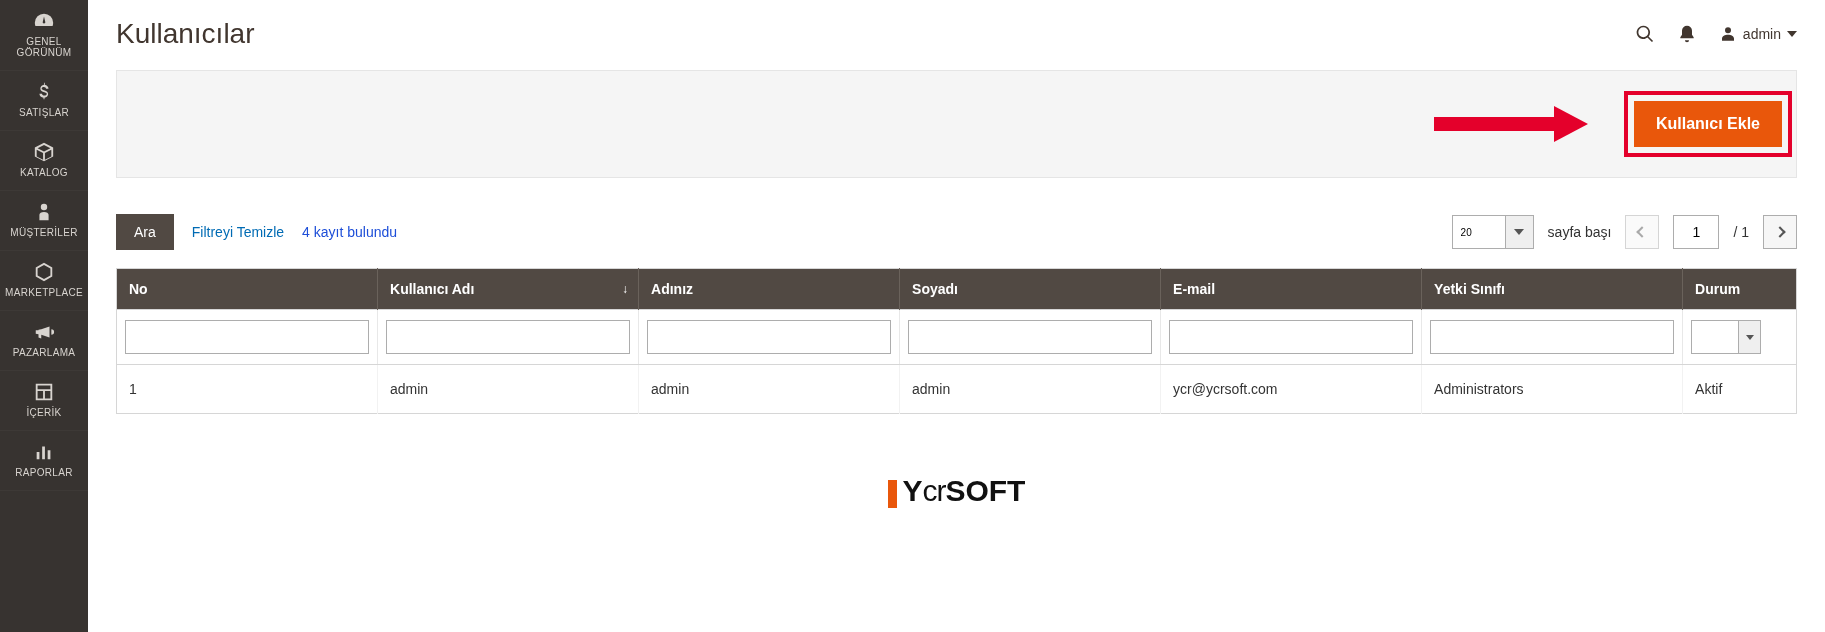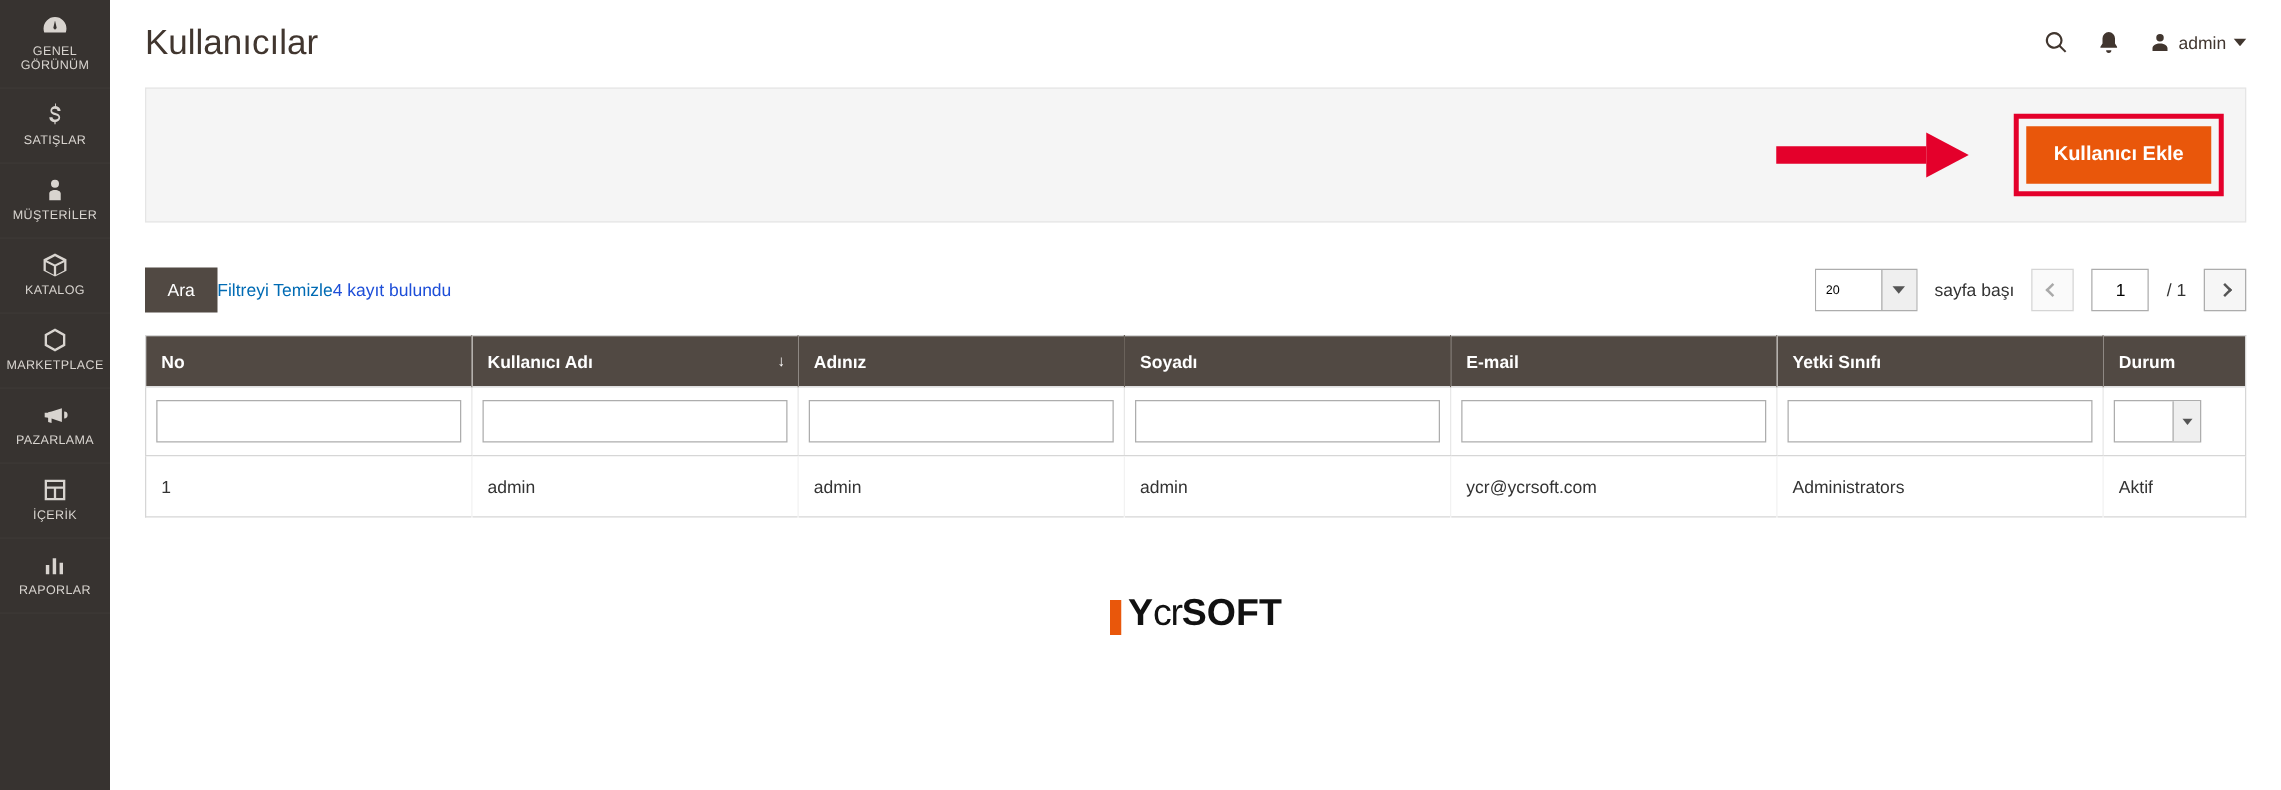--- a/index.html
+++ b/index.html
@@ -65,21 +65,21 @@
   .user-drop svg.person { width:18px; height:18px; }
   .caret-down {
     width:0; height:0; border-left:5px solid transparent; border-right:5px solid transparent;
     border-top:6px solid #41362f;
   }
 
   
   .action-bar {
     background: #f5f5f5;
     border: 1px solid #e5e5e5;
-    padding: 20px 17px;
+    padding: 20px 4px;
     display:flex;
     justify-content:flex-end;
     align-items:center;
     gap: 20px;
     margin-bottom: 36px;
     position: relative;
   }
   .arrow-annotation {
     position: relative;
     width: 170px;
@@ -110,21 +110,21 @@
     cursor:pointer;
   }
 
   
   .grid-toolbar {
     display:flex;
     align-items:center;
     justify-content: space-between;
     margin-bottom: 18px;
   }
-  .gt-left { display:flex; align-items:center; gap:0; }
+  .gt-left { display:flex; align-items:center; gap:18px; }
   .search-btn {
     background:#514943;
     color:#fff;
     border:none;
     padding:10px 18px;
     font-size:14px;
     cursor:pointer;
   }
   .reset-link {
     color:#006bb4;
@@ -260,29 +260,29 @@
     <span class="label">GENEL GÖRÜNÜM</span>
   </div>
   <div class="side-item">
     <svg viewBox="0 0 24 24">
         <path d="M12 2v2.1c-2.3.4-4 2-4 4.1 0 2.3 1.9 3.4 4.5 4.1 2.1.6 2.5 1.1 2.5 1.9 0 .9-.9 1.7-2.5 1.7-1.7 0-2.6-.8-2.7-2H7c.1 2.4 1.9 4 4.5 4.4V20h1v-1.7c2.5-.4 4-2 4-4.1 0-2.6-2.2-3.5-4.7-4.2-2-.6-2.3-1.1-2.3-1.8 0-.9.8-1.6 2.3-1.6 1.6 0 2.3.8 2.4 1.9h2.7c-.1-2.2-1.6-3.8-4.1-4.3V2z"></path>
       </svg>
     <span class="label">SATIŞLAR</span>
   </div>
   <div class="side-item">
     <svg viewBox="0 0 24 24">
+        <path d="M12 2 2 7v10l10 5 10-5V7zM12 4.3 19 8l-7 3.5L5 8zM4 9.6l7 3.5v7.3l-7-3.5zM13 20.4v-7.3l7-3.5v7.3z"></path>
+      </svg>
+    <span class="label">KATALOG</span>
+  </div>
+  <div class="side-item">
+    <svg viewBox="0 0 24 24">
         <path d="M12 3a3.5 3.5 0 1 1 0 7 3.5 3.5 0 0 1 0-7zm0 9c3 0 5 1.5 5 3v6H7v-6c0-1.5 2-3 5-3z"></path>
       </svg>
     <span class="label">MÜŞTERİLER</span>
-  </div>
-  <div class="side-item">
-    <svg viewBox="0 0 24 24">
-        <path d="M12 2 2 7v10l10 5 10-5V7zM12 4.3 19 8l-7 3.5L5 8zM4 9.6l7 3.5v7.3l-7-3.5zM13 20.4v-7.3l7-3.5v7.3z"></path>
-      </svg>
-    <span class="label">KATALOG</span>
   </div>
   <div class="side-item">
     <svg viewBox="0 0 24 24">
         <path d="M12 2 21 7v10l-9 5-9-5V7zM12 4.3 5 8.2v7.6l7 3.9 7-3.9V8.2z"></path>
       </svg>
     <span class="label">MARKETPLACE</span>
   </div>
   <div class="side-item">
     <svg viewBox="0 0 24 24">
         <path d="M3 10v4l3 .5V18l3 1v-4l9 3V6l-9 3-3 .5V10zM20 9a3 3 0 0 1 0 6z"></path>

